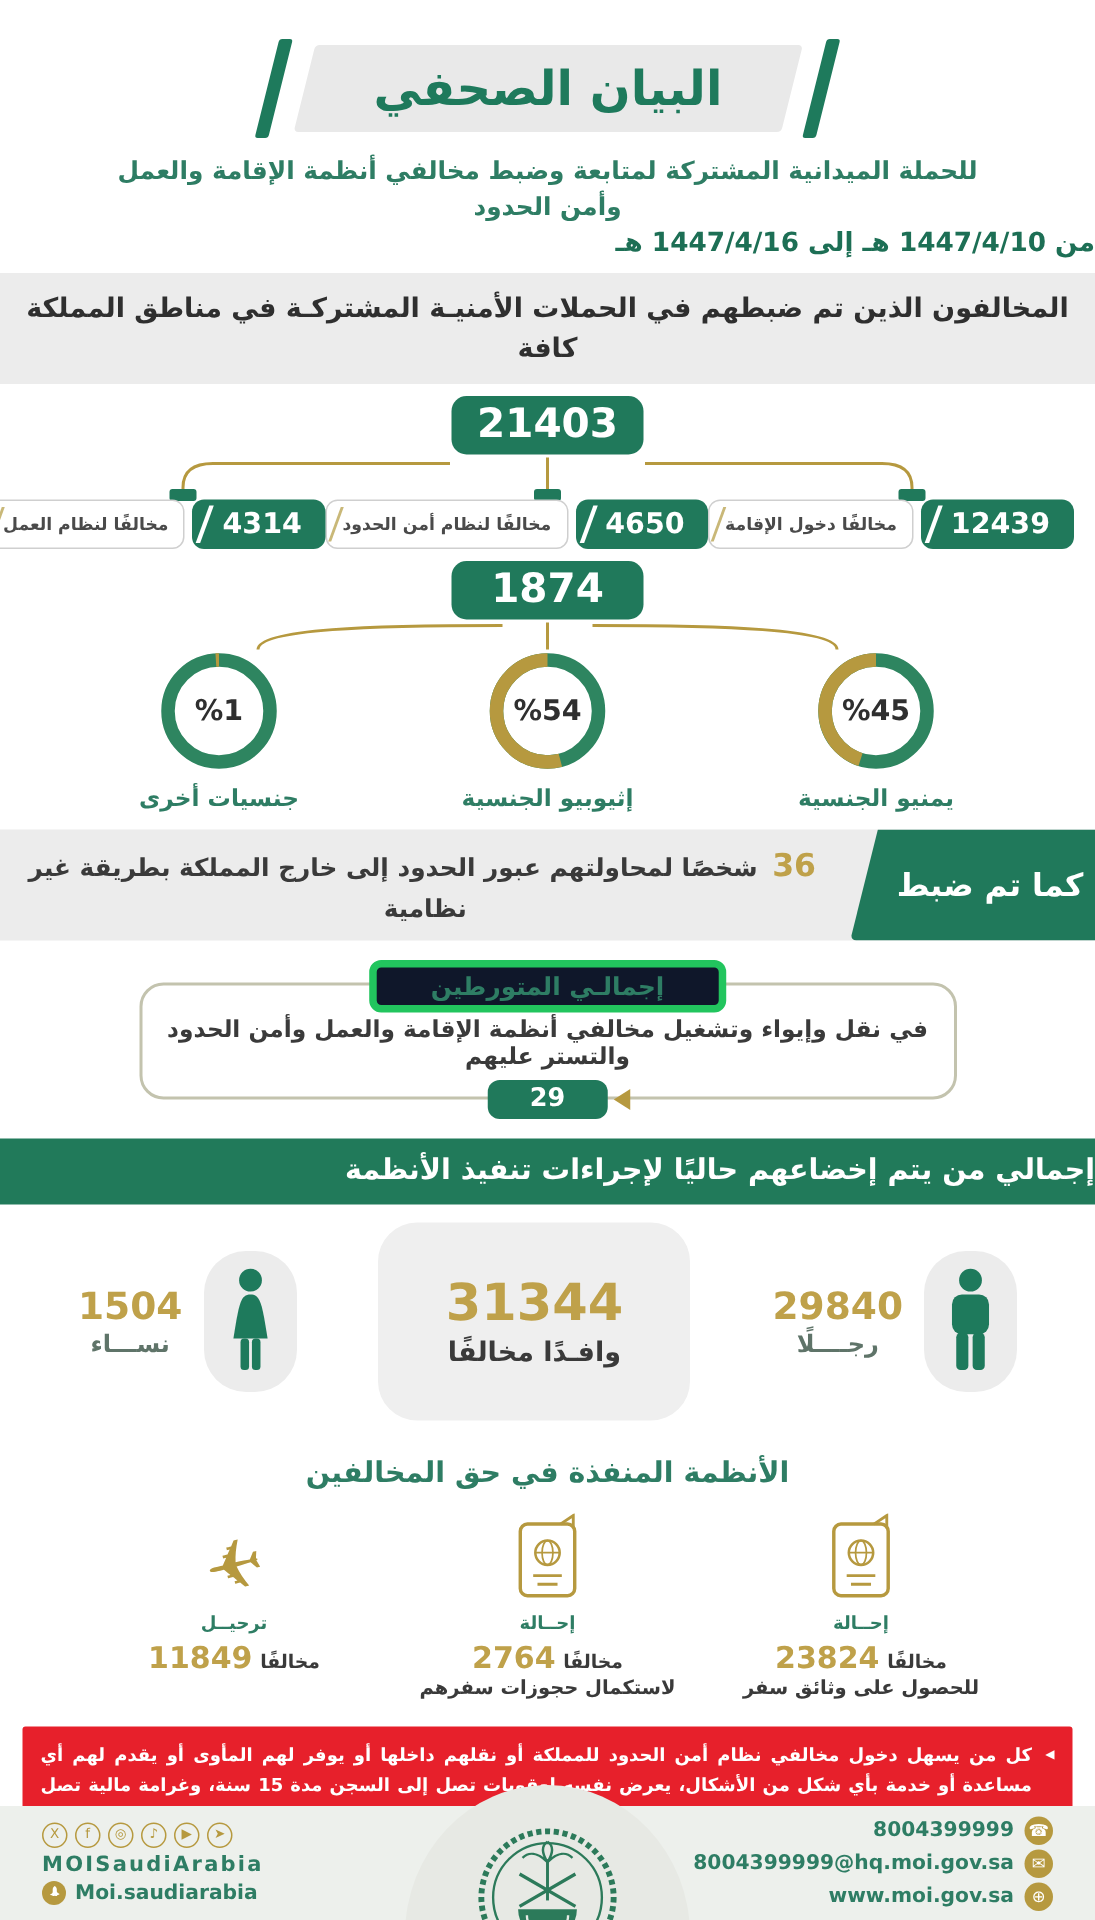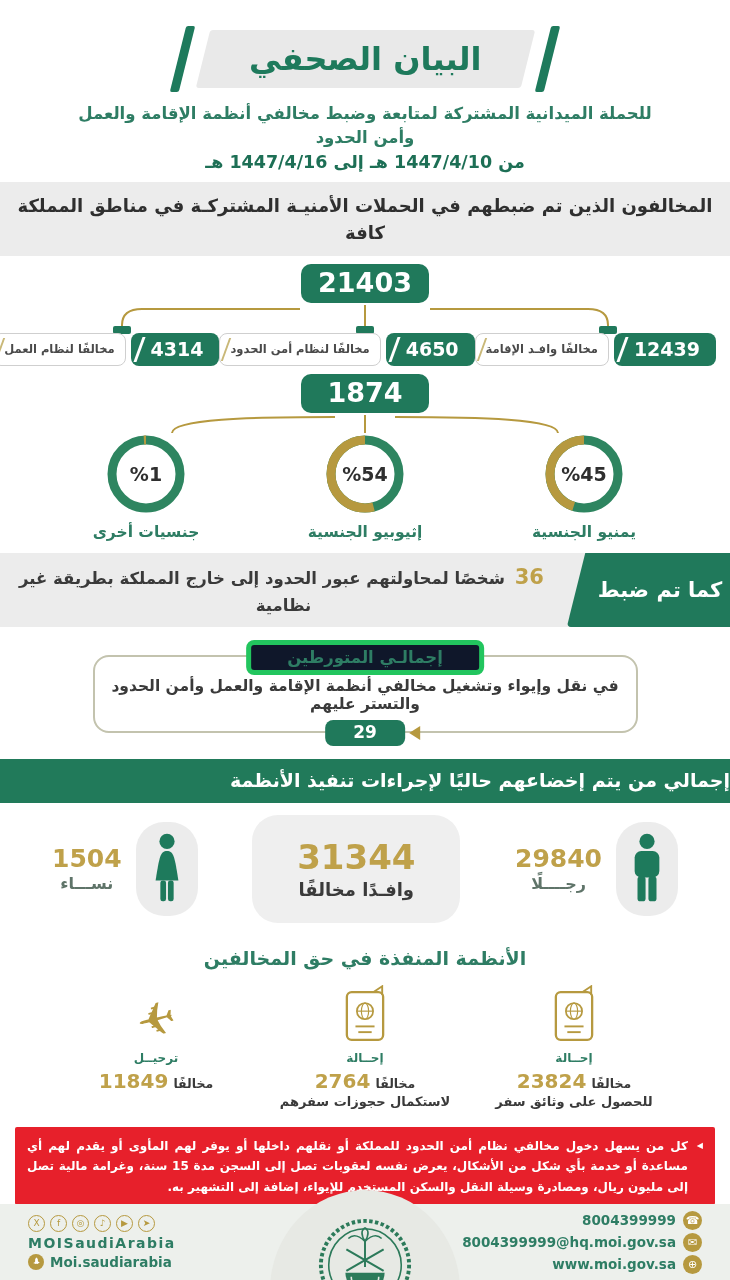--- a/index.html
+++ b/index.html
@@ -7,21 +7,21 @@
   body { font-family:"DejaVu Sans", sans-serif; }
   .page { position:relative; width:730px; height:1280px; margin:0 auto; background:#fff; overflow:hidden; direction:rtl; }
 
   
   .header-wrap { display:flex; justify-content:center; align-items:center; gap:16px; margin-top:26px; }
   .hdr-slash { width:9px; height:66px; background:#1e7a5c; transform:skewX(-14deg); border-radius:2px; }
   .title-plate { background:#e9e9e9; transform:skewX(-14deg); padding:10px 46px; border-radius:3px; }
   .title-plate span { display:block; transform:skewX(14deg); color:#1e7a5c; font-weight:bold; font-size:32px; }
 
   .subtitle { margin-top:10px; text-align:center; color:#2e7d64; font-weight:bold; font-size:16.5px; line-height:1.45; padding:0 60px; }
-  .date-line { text-align:center; color:#1d6f55; font-weight:bold; font-size:17.5px; margin-top:2px; }
+  .date-line { text-align:right; color:#1d6f55; font-weight:bold; font-size:17.5px; margin-top:2px; }
 
   
   .band { background:#ececec; text-align:center; font-weight:bold; color:#2f2f2f; font-size:18px; padding:10px 6px; margin-top:10px; line-height:1.5; }
   .band b { color:#1c1c1c; font-size:18.5px; }
 
   
   .total-badge { width:128px; margin:8px auto 0; background:#20795b; color:#fff; font-weight:bold; font-size:27px; text-align:center; border-radius:10px; padding:3px 0 5px; direction:ltr; }
 
   .conn { display:block; margin:0 auto; }
 
@@ -56,21 +56,21 @@
   
   .green-banner { margin-top:26px; background:#217a5a; color:#fff; text-align:right; font-weight:bold; font-size:19px; padding:10px 0 12px; }
 
   
   .stats-row { display:flex; align-items:center; justify-content:space-between; padding:0 52px; margin-top:12px; }
   .person-group { display:flex; align-items:center; gap:14px; }
   .icon-tile { width:62px; height:94px; background:#ececec; border-radius:28px; display:flex; align-items:center; justify-content:center; }
   .stat-nums { text-align:center; }
   .stat-val { color:#bfa14a; font-weight:bold; font-size:25px; direction:ltr; }
   .stat-lab { color:#5f7469; font-weight:bold; font-size:16px; margin-top:1px; }
-  .total-tile { width:208px; height:108px; background:#efefef; border-radius:26px; display:flex; flex-direction:column; align-items:center; justify-content:center; }
+  .total-tile { width:208px; height:132px; background:#efefef; border-radius:26px; display:flex; flex-direction:column; align-items:center; justify-content:center; }
   .total-tile .big { color:#bfa14a; font-weight:bold; font-size:34px; direction:ltr; }
   .total-tile .lab { color:#3a3a3a; font-weight:bold; font-size:18px; margin-top:2px; }
 
   
   .actions-title { margin-top:24px; text-align:center; color:#2e7d64; font-weight:bold; font-size:19px; }
   .actions-row { display:flex; justify-content:space-between; padding:0 58px; margin-top:10px; }
   .action-item { width:196px; text-align:center; }
   .action-icon { height:64px; display:flex; align-items:flex-end; justify-content:center; color:#b6993f; }
   .plane-glyph { font-size:46px; display:inline-block; transform:scaleX(-1) rotate(14deg); line-height:1; }
   .action-label { color:#2e7d64; font-weight:bold; font-size:12px; margin-top:8px; }
@@ -124,21 +124,21 @@
     <path d="M300 6 H142 Q122 6 122 22 V24" fill="none" stroke="#b6993f" stroke-width="2"></path>
     <path d="M430 6 H588 Q608 6 608 22 V24" fill="none" stroke="#b6993f" stroke-width="2"></path>
     <rect x="113" y="23" width="18" height="8" rx="2" fill="#20795b"></rect>
     <rect x="356" y="23" width="18" height="8" rx="2" fill="#20795b"></rect>
     <rect x="599" y="23" width="18" height="8" rx="2" fill="#20795b"></rect>
   </svg>
 
   <div class="pills-row">
     <div class="pill-group">
       <div class="pill-num">12439</div>
-      <div class="pill-label">مخالفًا وافـد الإقامة</div>
+      <div class="pill-label">مخالفًا دخول الإقامة</div>
     </div>
     <div class="pill-group">
       <div class="pill-num">4650</div>
       <div class="pill-label">مخالفًا لنظام أمن الحدود</div>
     </div>
     <div class="pill-group">
       <div class="pill-num">4314</div>
       <div class="pill-label">مخالفًا لنظام العمل</div>
     </div>
   </div>

